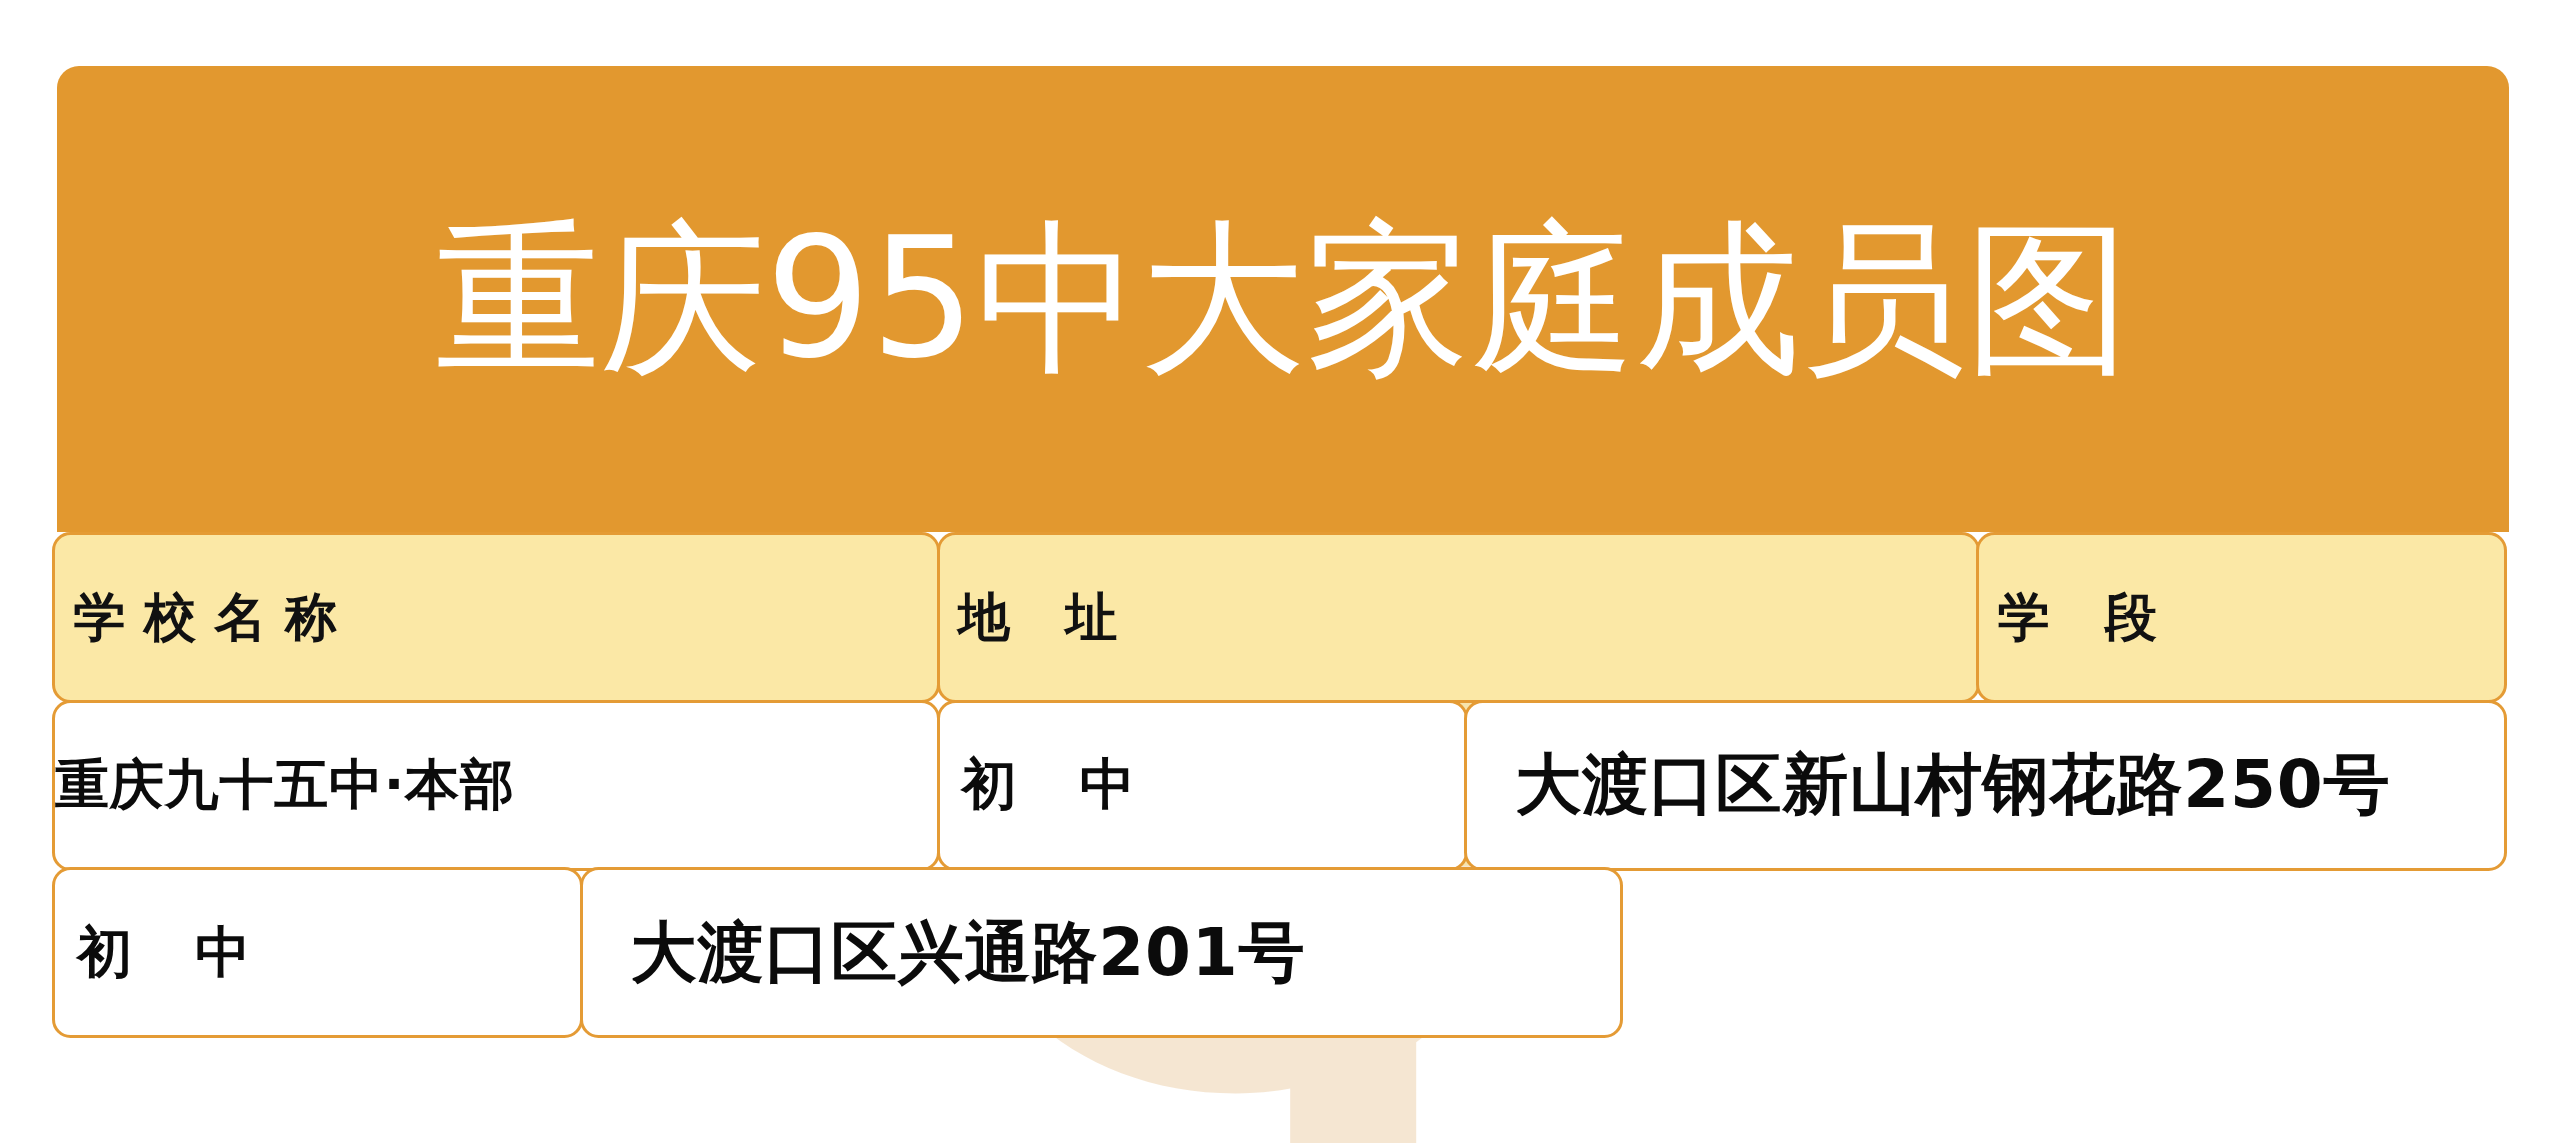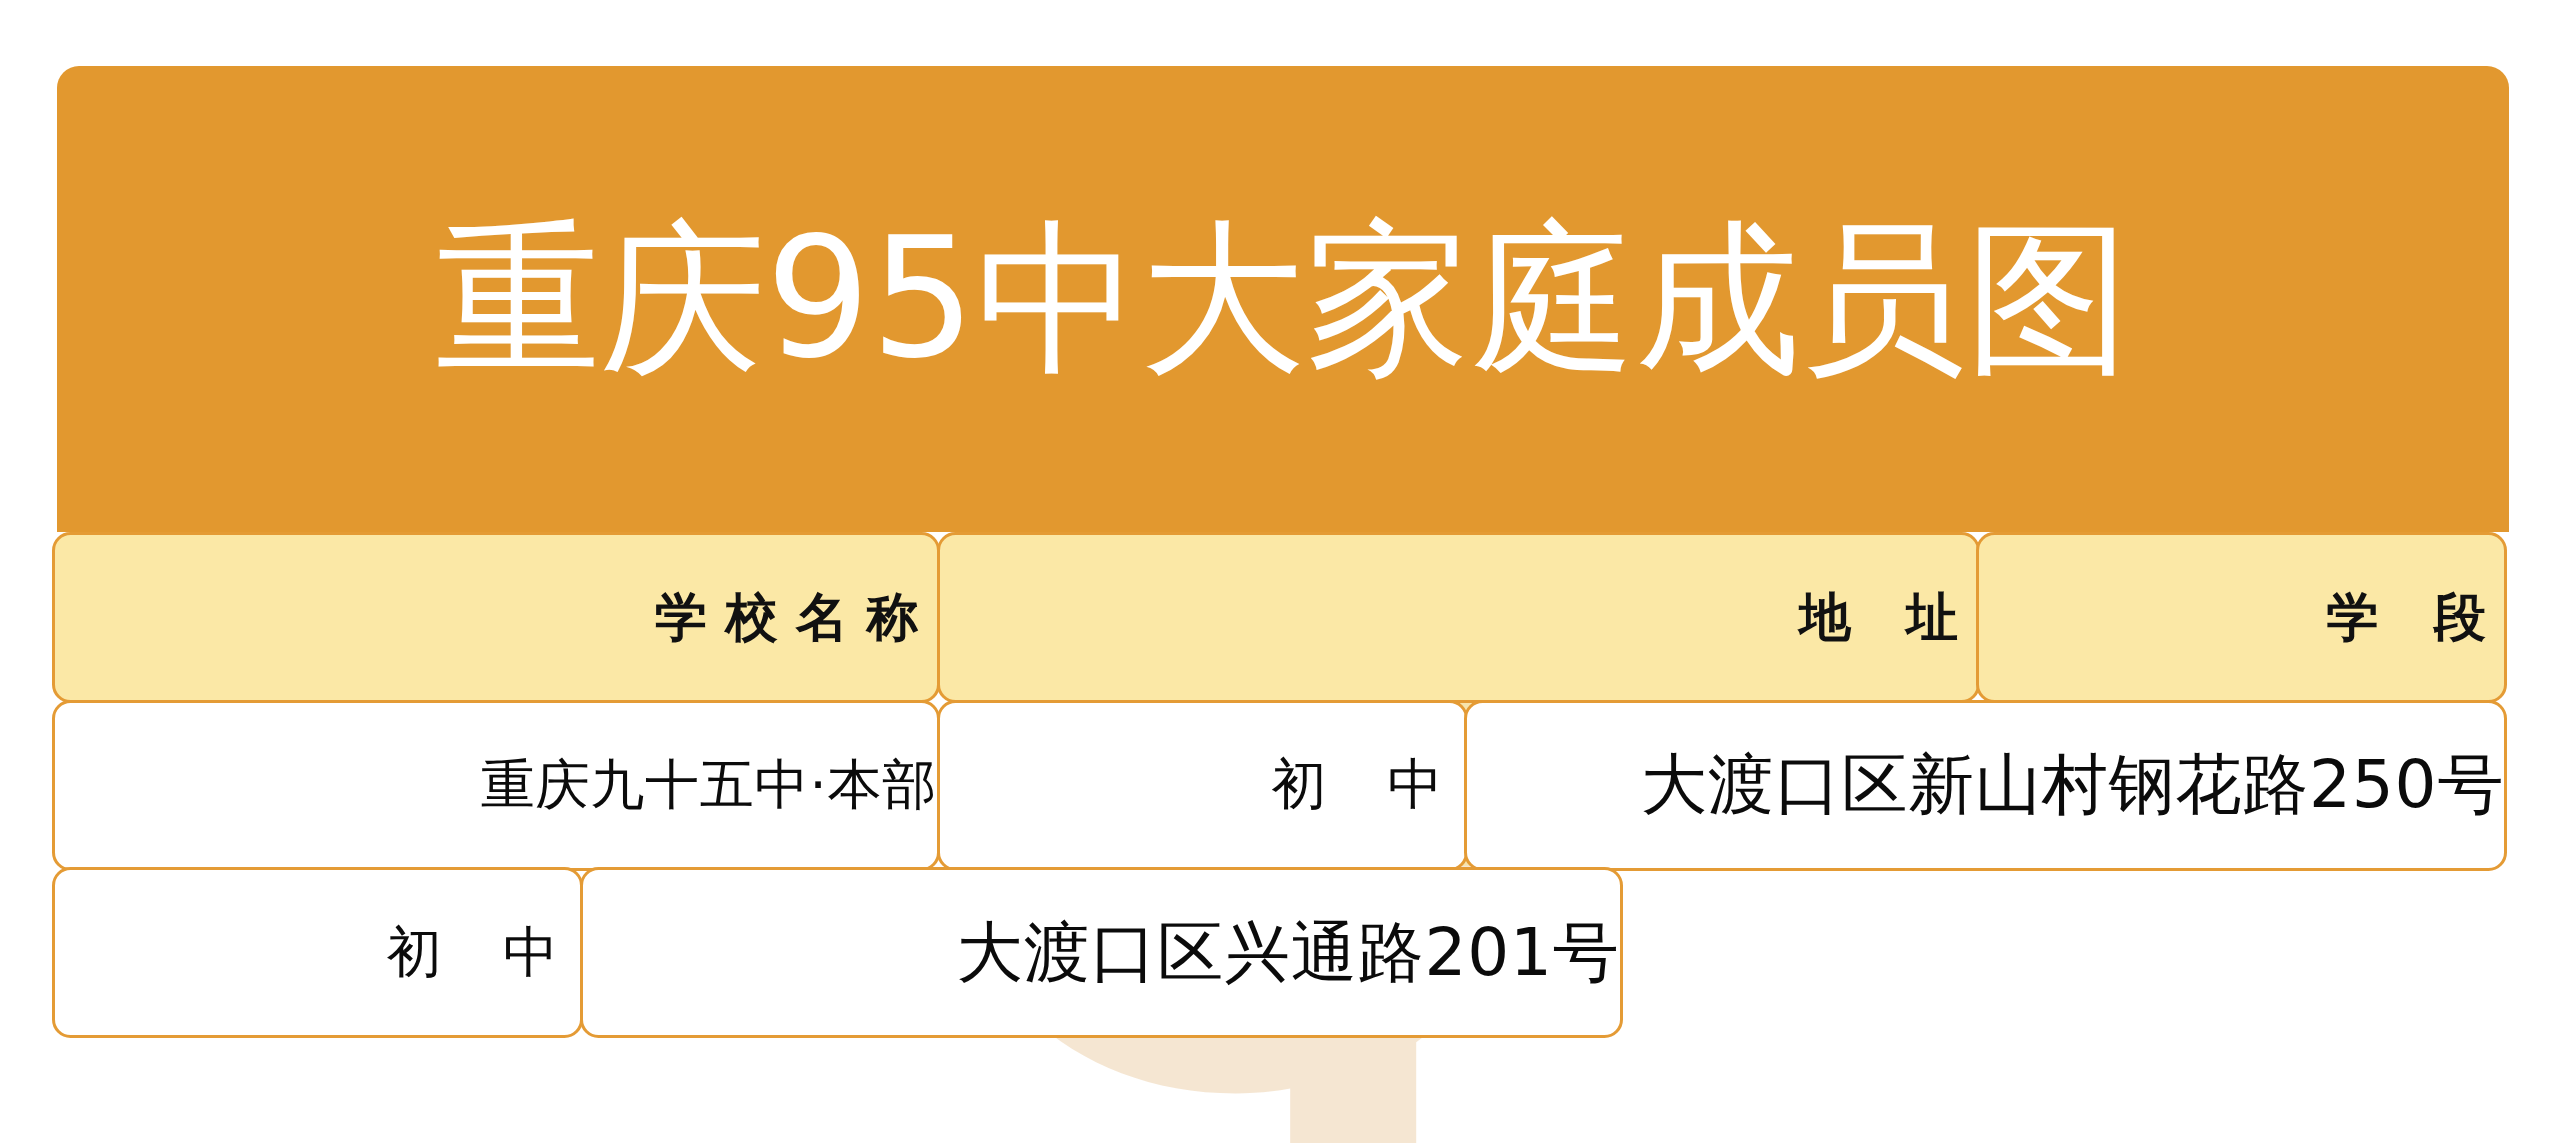--- a/index.html
+++ b/index.html
@@ -69,21 +69,21 @@
   .row {
     display: flex;
     width: 100%;
   }
   .cell {
     box-sizing: border-box;
     border: 3.4px solid #E49B35;
     border-radius: 18.5px;
     display: flex;
     align-items: center;
-    justify-content: flex-end;
+    justify-content: flex-start;
     text-align: center;
     background: transparent;
   }
   .col-name   { flex: 0 0 888px; }
   .col-stage  { flex: 0 0 531px; }
   .col-addr   { flex: 0 0 1043px; }
 
   .header-row .cell {
     height: 171px;
     background: #FBE8A6;
@@ -96,21 +96,21 @@
     text-indent: 18.5px;
     font-family: "DejaVu Sans", "Liberation Sans", sans-serif;
   }
 
   .data-row .cell {
     height: 171px;
     background: #ffffff;
   }
   .data-row .cell span {
     font-size: 55px;
-    font-weight: 400;
+    font-weight: 700;
     color: #0b0b0b;
     letter-spacing: 0.8px;
     font-family: "DejaVu Sans", "Liberation Sans", sans-serif;
     white-space: nowrap;
   }
   .data-row .cell.col-stage span {
     letter-spacing: 22px;
     text-indent: 22px;
   }
   .data-row .cell.col-name span { font-size: 54px; }

